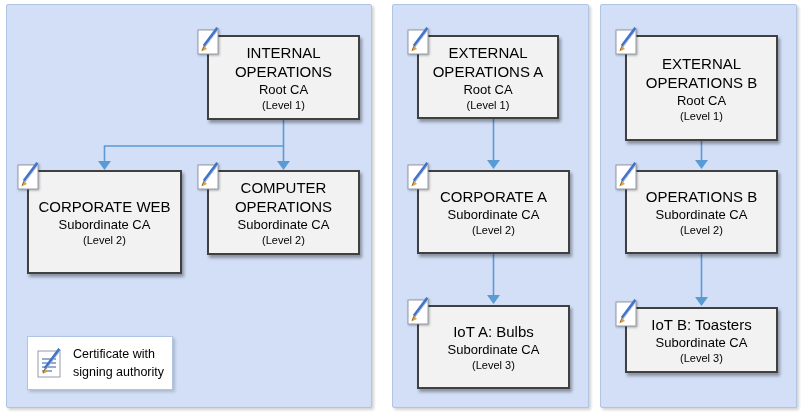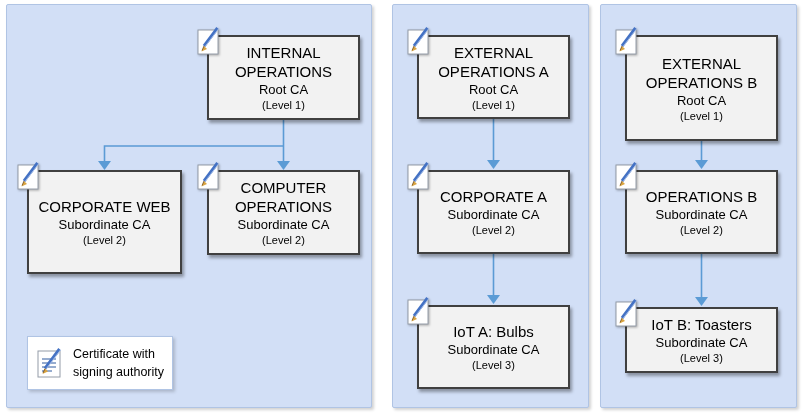--- a/index.html
+++ b/index.html
@@ -111,21 +111,21 @@
           <line x1="21.5" y1="2" x2="8.5" y2="19" stroke="#a9c0e8" stroke-width="1"></line>
           <polygon points="7,19 4.5,24.5 10,22" fill="#d9a441"></polygon>
           <line x1="7" y1="19" x2="5" y2="23.5" stroke="#5b3a0a" stroke-width="0.7"></line>
         </svg>
     </span>
     <div class="title">COMPUTER OPERATIONS</div>
     <div class="subtitle">Subordinate CA</div>
     <div class="level">(Level 2)</div>
   </div>
 
-  <div class="node" style="left:417px;top:35px;width:153px;height:84px;">
+  <div class="node" style="left:417px;top:35px;width:142px;height:84px;">
     <span class="badge">
       <svg width="24" height="28" viewBox="0 0 24 28">
           <rect x="1" y="3" width="20" height="24" fill="#fff" stroke="#949ca8"></rect>
           <line x1="20.5" y1="1" x2="7" y2="19" stroke="#4472c4" stroke-width="3"></line>
           <line x1="21.5" y1="2" x2="8.5" y2="19" stroke="#a9c0e8" stroke-width="1"></line>
           <polygon points="7,19 4.5,24.5 10,22" fill="#d9a441"></polygon>
           <line x1="7" y1="19" x2="5" y2="23.5" stroke="#5b3a0a" stroke-width="0.7"></line>
         </svg>
     </span>
     <div class="title">EXTERNAL OPERATIONS A</div>

